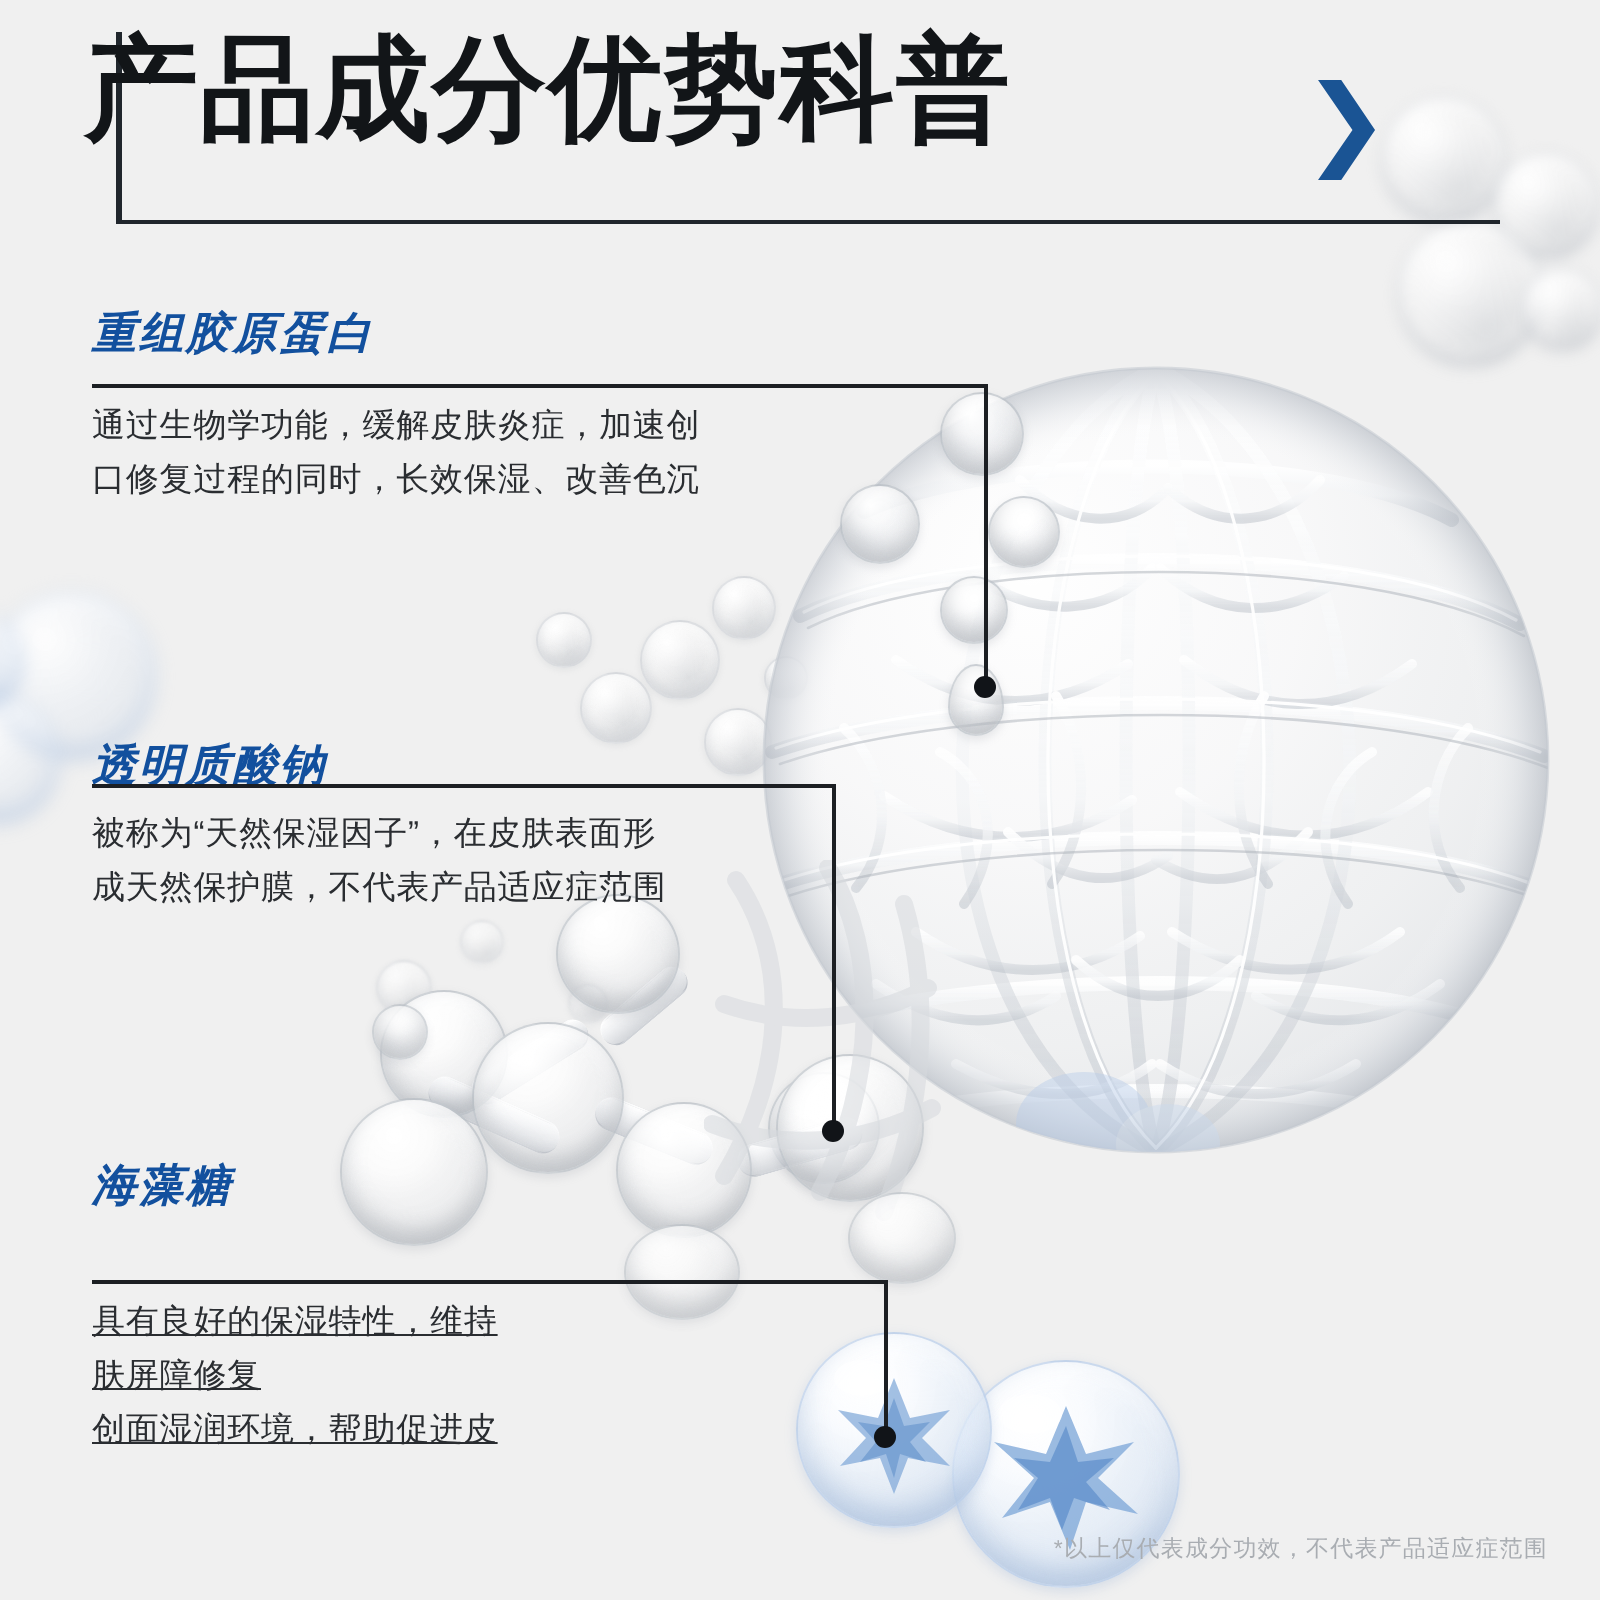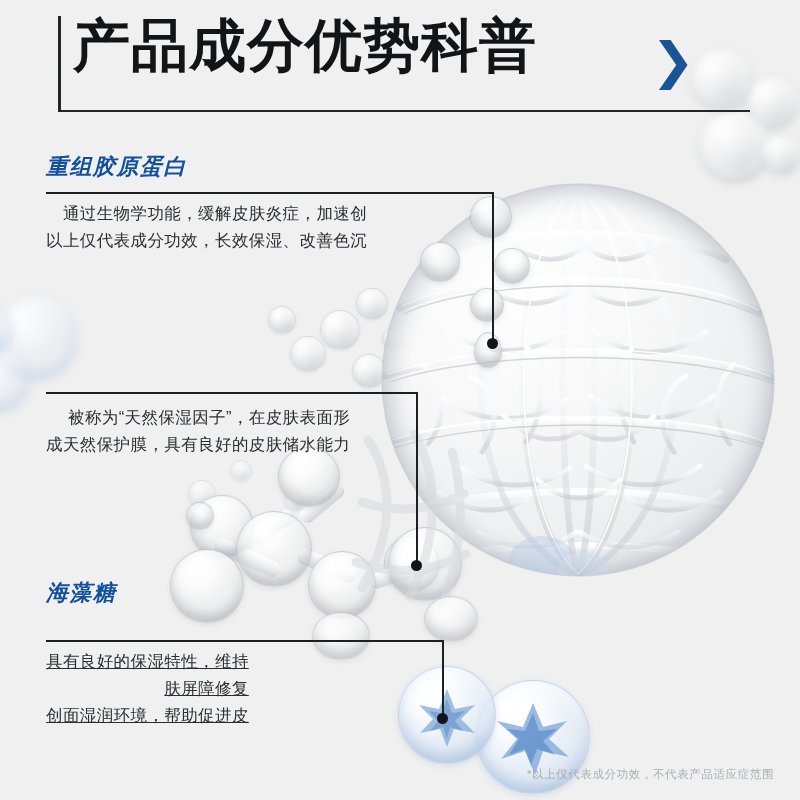--- a/index.html
+++ b/index.html
@@ -108,21 +108,20 @@
   }
   .title-text {
     position: absolute;
     left: 42px; top: 6px;
     font-size: 57px;
     line-height: 78px;
     font-weight: 700;
     letter-spacing: 1px;
     color: #121518;
     white-space: nowrap;
-    margin-left: 31px;
   }
   .title-chevron {
     position: absolute;
     left: 652px; top: 36px;
     font-size: 50px;
     line-height: 50px;
     font-weight: 900;
     color: #1a5494;
     transform: scaleX(1.05);
   }
@@ -138,21 +137,21 @@
     line-height: 30px;
   }
   .ing-body {
     font-size: 16.5px;
     line-height: 27px;
     color: #2a2d31;
     letter-spacing: 0.4px;
     white-space: nowrap;
     font-weight: 400;
   }
-  .ing-body div { white-space: nowrap; text-align: right; }
+  .ing-body div { white-space: nowrap; }
 
   
   .leader { position: absolute; }
   .leader .lh {
     position: absolute;
     height: 1.6px;
     background: #1c1f23;
     top: 0; left: 0;
   }
   .leader .lv {
@@ -387,31 +386,34 @@
   <div class="ing" style="left:46px; top:152px;">
     <div class="ing-title">重组胶原蛋白</div>
   </div>
   <div class="leader" style="left:46px; top:192px;">
     <div class="lh" style="width:448px;"></div>
     <div class="lv" style="left:446px; height:150px;"></div>
     <div class="ldot" style="left:441px; top:146px;"></div>
   </div>
   <div class="ing-body" style="position:absolute; left:46px; top:200px;">
     <div>通过生物学功能，缓解皮肤炎症，加速创</div>
-    <div>以上仅代表成分功效，长效保湿、改善色沉</div>
-  </div>
-
+    <div>口修复过程的同时，长效保湿、改善色沉</div>
+  </div>
+
+  <div class="ing" style="left:46px; top:368px;">
+    <div class="ing-title">透明质酸钠</div>
+  </div>
   <div class="leader" style="left:46px; top:392px;">
     <div class="lh" style="width:372px;"></div>
     <div class="lv" style="left:370px; height:172px;"></div>
     <div class="ldot" style="left:365px; top:168px;"></div>
   </div>
   <div class="ing-body" style="position:absolute; left:46px; top:404px;">
     <div>被称为“天然保湿因子”，在皮肤表面形</div>
-    <div>成天然保护膜，具有良好的皮肤储水能力</div>
+    <div>成天然保护膜，不代表产品适应症范围</div>
   </div>
 
   <div class="ing" style="left:46px; top:578px;">
     <div class="ing-title">海藻糖</div>
   </div>
   <div class="leader" style="left:46px; top:640px;">
     <div class="lh" style="width:398px;"></div>
     <div class="lv" style="left:396px; height:78px;"></div>
     <div class="ldot" style="left:391px; top:73px;"></div>
   </div>

